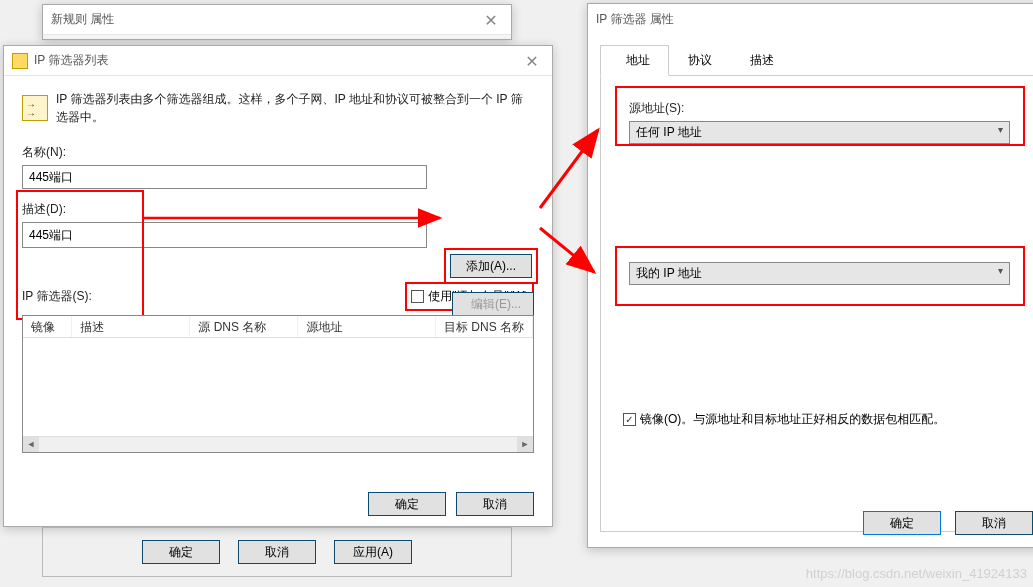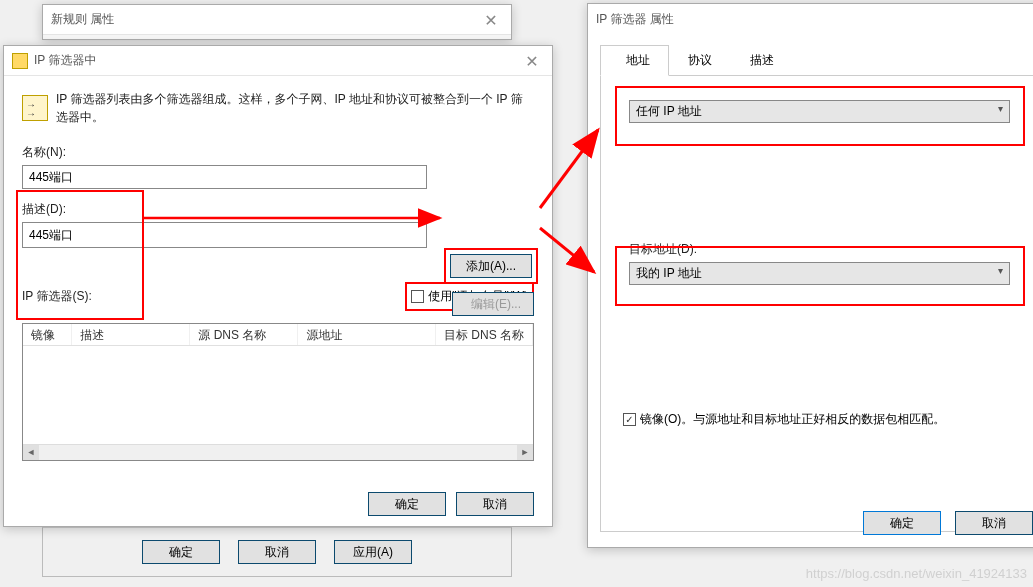--- a/index.html
+++ b/index.html
@@ -114,21 +114,21 @@
       background: #fff;
       display: inline-flex;
       align-items: center; justify-content: center;
       font-size: 10px; color: #333;
     }
     .rd { border: 2.5px solid #ff0000; }
     .rd-thin { border: 2px solid #ff0000; }
     .listview {
       border: 1px solid #888;
       height: 138px;
-      margin-top: 12px;
+      margin-top: 4px;
       position: relative;
       background: #fff;
       overflow: hidden;
     }
     .lv-header {
       display: flex;
       height: 22px;
       background: #fff;
       border-bottom: 1px solid #e0e0e0;
     }
@@ -235,21 +235,21 @@
 
 <div id="newrule-bottom">
   <button class="btn">确定</button>
   <button class="btn">取消</button>
   <button class="btn">应用(A)</button>
 </div>
 
 <div id="win-filterlist" class="window">
   <div class="titlebar">
     <span class="icon-sq"></span>
-    <span class="title-text">IP 筛选器中</span>
+    <span class="title-text">IP 筛选器列表</span>
     <span class="close-x">✕</span>
   </div>
   <div class="content">
     <div class="desc-row">
       <div class="desc-icon"></div>
       <div class="desc-text">IP 筛选器列表由多个筛选器组成。这样，多个子网、IP 地址和协议可被整合到一个 IP 筛选器中。</div>
     </div>
 
     <div class="rd" style="position:absolute; left:12px; top:144px; width:128px; height:130px; pointer-events:none;"></div>
 
@@ -305,31 +305,31 @@
   </div>
   <div class="tabs">
     <div class="tab active">地址</div>
     <div class="tab">协议</div>
     <div class="tab">描述</div>
   </div>
   <div class="tab-content">
 
     <div class="rd-thin" style="position:absolute; left:14px; top:10px; width:410px; height:60px; pointer-events:none;"></div>
     <div class="field-group">
+      <label class="label">源地址(S):</label>
       <div class="select">
         <span>任何 IP 地址</span>
         <span class="arrow">▾</span>
       </div>
     </div>
 
     <div style="height:92px"></div>
 
     <div class="rd-thin" style="position:absolute; left:14px; top:170px; width:410px; height:60px; pointer-events:none;"></div>
     <div class="field-group">
-      <label class="label">目标地址(D):</label>
       <div class="select">
         <span>我的 IP 地址</span>
         <span class="arrow">▾</span>
       </div>
     </div>
 
     <div style="height:106px"></div>
 
     <label class="checkbox-wrap">
       <span class="checkbox">✓</span>

